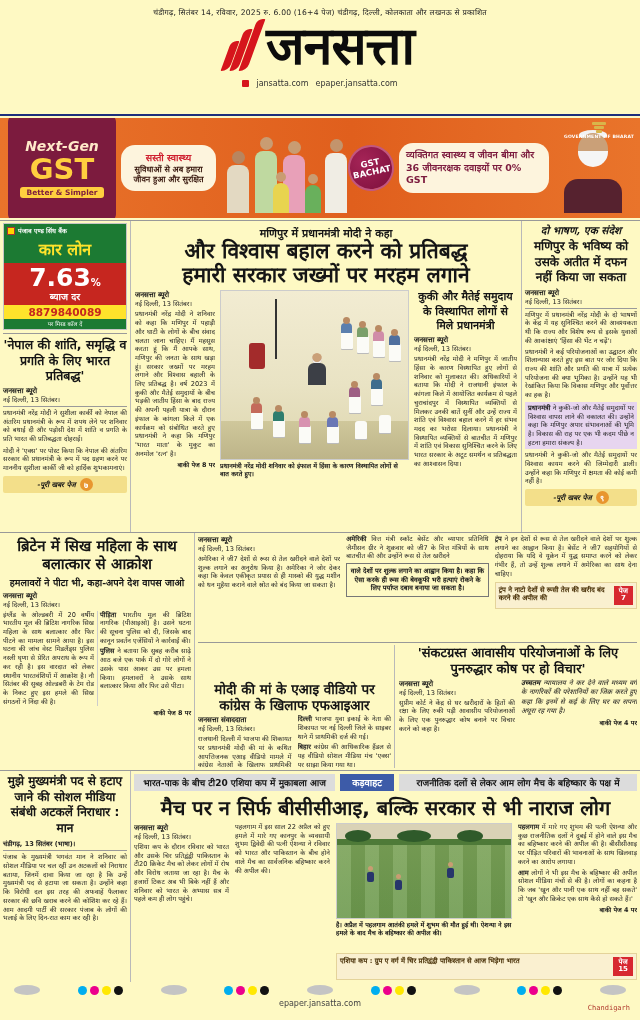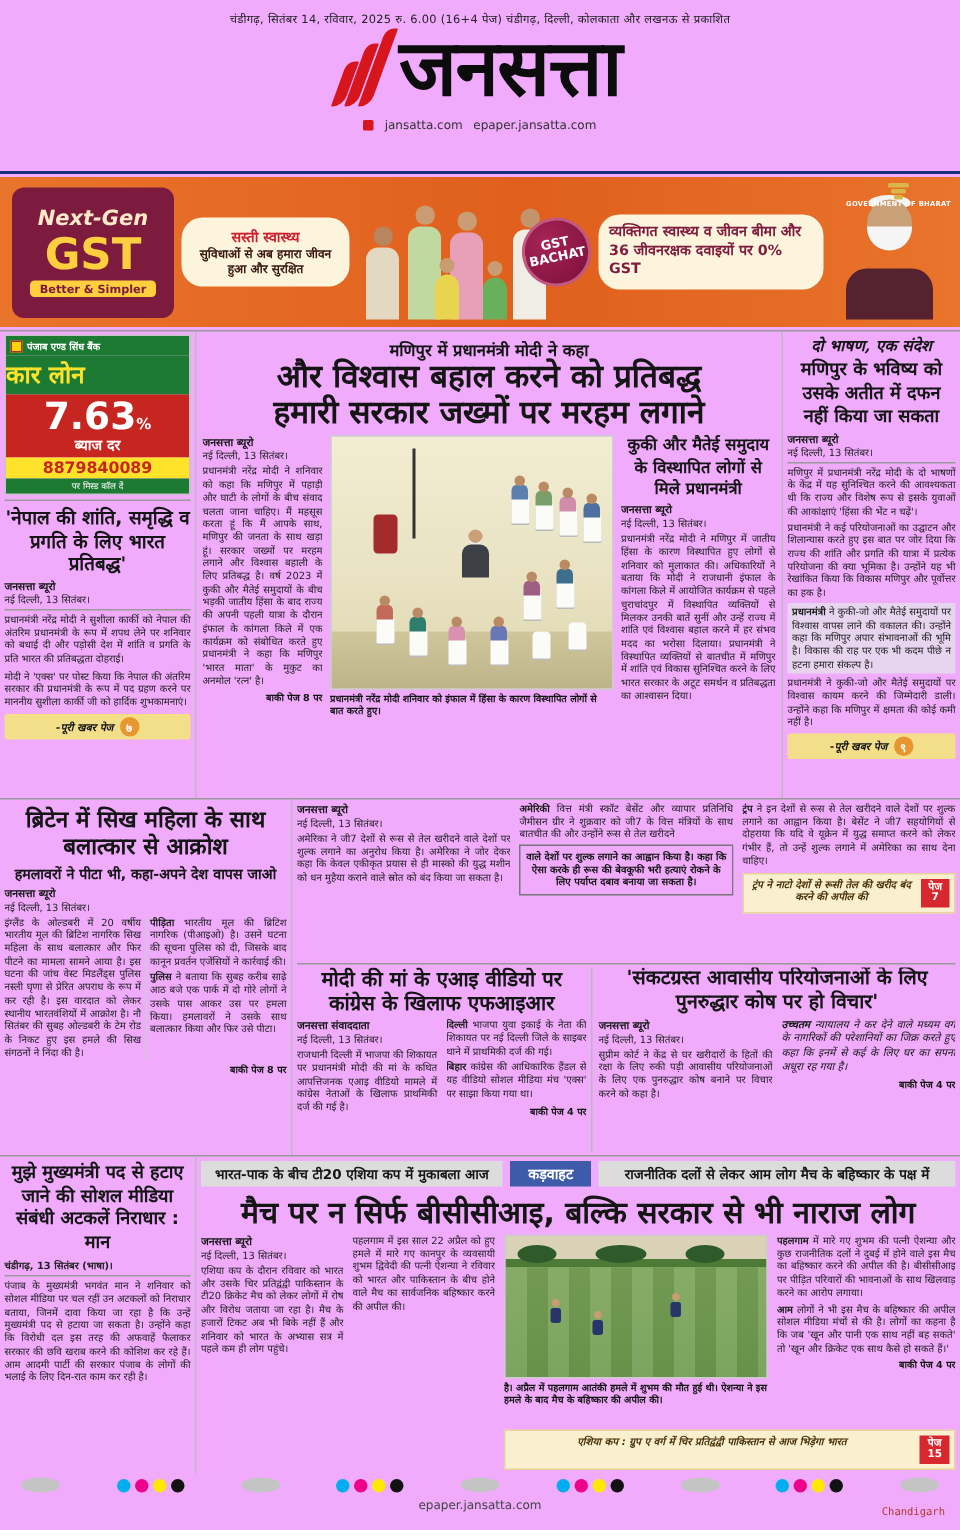--- a/index.html
+++ b/index.html
@@ -1,38 +1,38 @@
 <!DOCTYPE html>
 <html><head>
 <meta charset="utf-8">
 <style>
   * { box-sizing: border-box; margin: 0; padding: 0; }
   html,body { width:640px; background:#fff; }
   body { font-family:"DejaVu Sans",sans-serif; color:#151515; }
-  .page { position:relative; width:640px; height:1020px; overflow:hidden; background:#f0abfc; }
+  .page { position:relative; width:640px; height:1020px; overflow:hidden; background:#fef9c3; }
 
   
   .masthead { height:116px; position:relative; border-bottom:2px solid #1d2f7c; }
   .dateline { text-align:center; font-size:7.6px; padding-top:7px; color:#222; letter-spacing:.2px; }
   .logo-row { display:flex; justify-content:center; align-items:center; gap:10px; margin-top:2px; }
   .flame { display:flex; align-items:flex-end; gap:3px; height:54px; transform:translateY(-2px); }
   .flame i { display:block; width:8px; background:#d6151c; border-radius:6px 1px 8px 1px; transform:skewX(-20deg); }
   .flame i:nth-child(1){height:30px;} .flame i:nth-child(2){height:42px;} .flame i:nth-child(3){height:52px;}
   .logo-text { font-size:52px; font-weight:900; color:#0c0c0c; letter-spacing:-1px; line-height:1; }
   .sites { display:flex; justify-content:center; align-items:center; gap:7px; font-size:8px; color:#333; margin-top:6px; }
   .site-sq { width:7px; height:7px; background:#d6151c; display:inline-block; border-radius:1px; }
 
   
   .gst { height:100px; margin-top:2px; background:linear-gradient(90deg,#e9742b,#e05f1d 55%,#e9742b); display:flex; align-items:center; gap:5px; padding:5px 8px; position:relative; overflow:hidden; }
-  .gst-left { width:108px; height:87px; background:#7c1b3e; border-radius:8px; display:flex; flex-direction:column; align-items:center; justify-content:center; gap:2px; flex:none; }
+  .gst-left { width:108px; height:108px; background:#7c1b3e; border-radius:8px; display:flex; flex-direction:column; align-items:center; justify-content:center; gap:2px; flex:none; }
   .gst-l1 { font-style:italic; font-weight:800; font-size:14px; color:#ffe9c9; }
   .gst-l2 { font-weight:900; font-size:29px; color:#ffcf3f; line-height:.95; }
   .gst-l3 { background:#ffcf3f; color:#7c1b3e; font-weight:800; font-size:7.5px; padding:1px 6px; border-radius:3px; margin-top:2px; }
   .bubble { background:#fdf4dd; border-radius:14px; padding:6px 7px; text-align:center; flex:none; }
-  .bub-l { width:112px; }
+  .bub-l { width:95px; }
   .bub-l .t { color:#cf2030; font-weight:800; font-size:9.5px; }
   .bub-l .s { color:#3a1a10; font-weight:700; font-size:8px; line-height:1.25; margin-top:1px; }
   .family { flex:1; position:relative; height:90px; }
   .person { position:absolute; bottom:0; display:flex; flex-direction:column; align-items:center; }
   .person .head { width:13px; height:13px; border-radius:50%; background:#c99c72; }
   .person .torso { width:22px; border-radius:8px 8px 0 0; margin-top:1px; }
   .badge { width:46px; height:46px; border-radius:50%; background:radial-gradient(circle at 35% 30%,#a52457,#7c0f3c); border:2px solid #c2577f; color:#fff; display:flex; flex-direction:column; align-items:center; justify-content:center; font-weight:900; font-size:8.5px; transform:rotate(-12deg); flex:none; line-height:1.05; }
   .bub-r { width:150px; text-align:left; }
   .bub-r .s { color:#7c1b3e; font-weight:800; font-size:9.5px; line-height:1.3; }
   .modi { width:78px; height:90px; position:relative; flex:none; }
@@ -49,29 +49,29 @@
   .hr { height:1px; background:#9a9a9a; margin:2px 0; }
   .byline { font-weight:700; font-size:7px; }
   .place { font-size:6.6px; color:#222; margin-bottom:2px; }
   .body-t { font-size:6.6px; line-height:1.32; text-align:justify; color:#1c1c1c; }
   .lead-w { font-weight:800; }
   .jump { font-size:6.4px; font-weight:800; text-align:right; margin-top:2px; }
   .pageref { display:flex; align-items:center; justify-content:center; gap:4px; background:#f3df8a; padding:2px 4px; margin-top:3px; font-size:7px; font-style:italic; font-weight:800; border-radius:2px; }
   .circ { width:13px; height:13px; border-radius:50%; background:#e8962f; color:#fff; font-size:8px; font-style:normal; display:flex; align-items:center; justify-content:center; flex:none; }
   .chip { background:#d7282f; color:#fff; font-weight:800; text-align:center; padding:2px 5px; font-size:7px; line-height:1.1; flex:none; display:flex; flex-direction:column; justify-content:center; }
   .refbox { display:flex; gap:4px; background:#faf0d0; border:1px solid #e4d39a; padding:3px; align-items:stretch; margin-top:3px; }
-  .refbox .txt { font-size:6.8px; font-weight:800; font-style:italic; color:#4a3209; text-align:center; flex:1; line-height:1.25; }
+  .refbox .txt { font-size:6.8px; font-weight:800; color:#4a3209; flex:1; line-height:1.25; }
 
   
   .row-a { display:flex; height:312px; border-top:1px solid #999; margin-top:2px; }
   .rail-l { width:130px; padding:2px 3px; overflow:hidden; }
   .bank-ad { border:1px solid #c5c5c5; margin-bottom:3px; }
   .ba-name { background:#1c7a33; color:#fff; font-size:6.4px; font-weight:800; display:flex; align-items:center; gap:3px; padding:2px 3px; }
   .ba-logo { width:8px; height:8px; background:#ffd400; border:1px solid #a33; flex:none; }
-  .ba-loan { background:#1c7a33; color:#ffe32b; font-weight:900; font-size:16px; text-align:left; padding:1px 0 3px; }
+  .ba-loan { background:#1c7a33; color:#ffe32b; font-weight:900; font-size:16px; text-align:center; padding:1px 0 3px; }
   .ba-rate { background:#c6261f; color:#fff; text-align:center; padding:2px 0; }
   .ba-rate .num { font-size:25px; font-weight:900; line-height:1; }
   .ba-rate .pct { font-size:10px; font-weight:800; }
   .ba-rate .lbl { font-size:9.5px; font-weight:800; }
   .ba-phone { background:#ffe32b; color:#c6261f; font-weight:900; font-size:10.5px; text-align:center; padding:1px 0; }
   .ba-note { background:#1c7a33; color:#fff; font-size:5.8px; text-align:center; padding:1px 0; }
   .np-head { font-size:12.5px; font-weight:800; text-align:center; line-height:1.25; margin:3px 0 2px; }
   .center-col { width:390px; padding:2px 4px; display:flex; flex-direction:column; overflow:hidden; }
   .kicker { font-size:11px; font-weight:700; text-align:center; margin-top:2px; }
   .main-head { font-size:21px; font-weight:900; text-align:center; line-height:1.13; white-space:nowrap; }
@@ -99,21 +99,21 @@
   .britain { width:194px; padding:2px 3px; overflow:hidden; }
   .br-head { font-size:15px; font-weight:900; text-align:center; line-height:1.22; margin:2px 0; }
   .br-sub { font-size:9.5px; font-weight:800; text-align:center; margin-bottom:2px; }
   .cols2 { column-count:2; column-gap:6px; column-rule:1px solid #ccc; }
   .midright { flex:1; display:flex; flex-direction:column; padding:2px 3px; overflow:hidden; }
   .ru-head { font-size:16px; font-weight:900; text-align:center; margin:1px 0 2px; }
   .ru-grid { display:grid; grid-template-columns:1fr 1fr 1fr; gap:6px; height:104px; overflow:hidden; }
   .ru-grid > div { overflow:hidden; }
   .quotebox { border:1px solid #777; padding:3px; font-size:6.6px; font-weight:700; text-align:center; margin-top:2px; line-height:1.3; }
   .rowb2 { display:flex; flex:1; border-top:1px solid #999; margin-top:3px; padding-top:2px; overflow:hidden; }
-  .fir { width:196px; padding-right:3px; overflow:hidden; }
+  .fir { width:196px; padding-right:3px; overflow:hidden;margin-top:36px; }
   .fir-head { font-size:13.5px; font-weight:900; text-align:center; line-height:1.2; margin-bottom:2px; }
   .grid2 { display:grid; grid-template-columns:1fr 1fr; gap:6px; }
   .grid2 > div { overflow:hidden; }
   .sankat { flex:1; padding-left:4px; border-left:1px solid #b9b9b9; overflow:hidden; }
   .sk-head { font-size:13px; font-weight:900; text-align:center; line-height:1.22; margin-bottom:2px; }
   .pull { font-size:7px; font-style:italic; line-height:1.35; text-align:justify; }
 
   
   .row-c { display:flex; height:212px; border-top:1px solid #999; }
   .mann { width:130px; padding:3px; overflow:hidden; }

